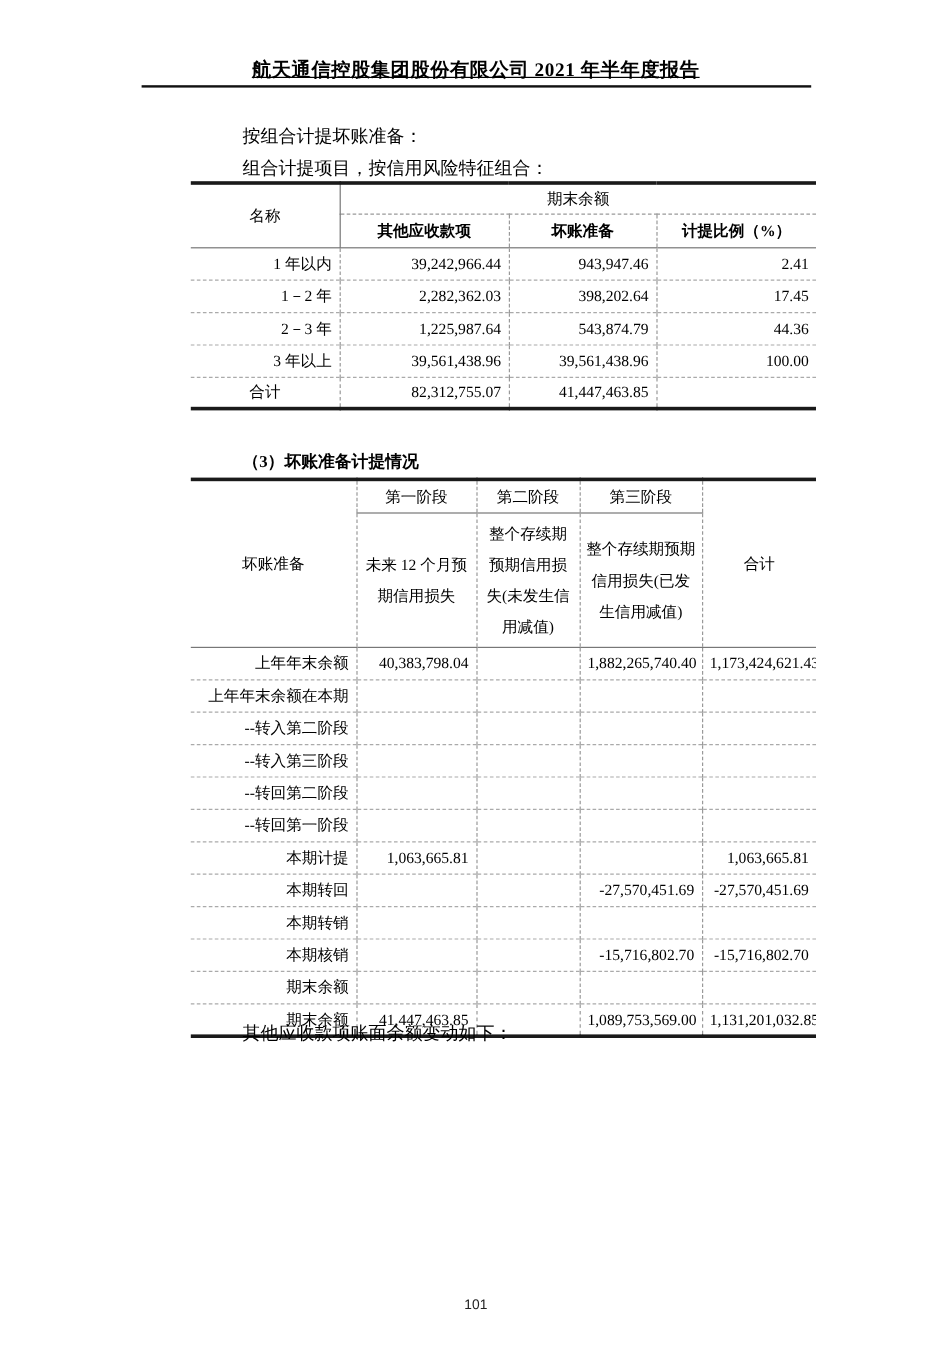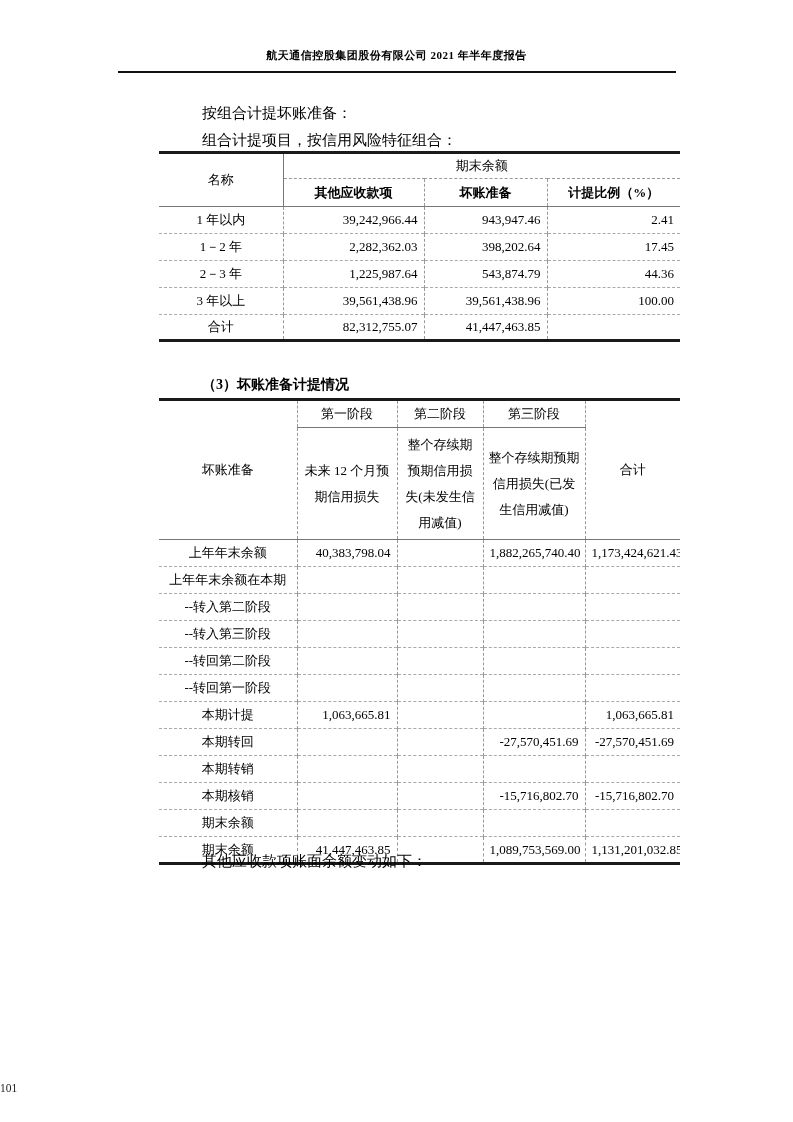--- a/index.html
+++ b/index.html
@@ -9,43 +9,44 @@
   #page {
     position: relative;
     width: 793px; height: 1122px;
     background: #ffffff;
     font-family: "Liberation Serif", "DejaVu Serif", serif;
     color: #000;
     overflow: hidden;
   }
   .doc-title {
     position: absolute; top: 48px; left: 0; width: 793px;
-    text-align: center; font-size: 11px; font-weight: bold;
+    text-align: center; font-size: 16px; font-weight: bold;
     letter-spacing: 0.5px;
+    text-decoration: underline;
   }
   .header-rule {
     position: absolute; top: 71px; left: 118px; width: 558px; height: 2px;
     background: #111;
   }
   .para { position: absolute; left: 202px; font-size: 15px; }
   .p1 { top: 104px; }
   .p2 { top: 131px; }
   .sec-heading { position: absolute; top: 376px; left: 202px; font-size: 14px; font-weight: bold; }
   .p3 { top: 852px; }
 
   table.tbl {
     position: absolute; left: 159px;
     border-collapse: collapse; table-layout: fixed;
     width: 521px; font-size: 13px;
     border-top: 3px solid #1a1a1a;
     border-bottom: 3px solid #1a1a1a;
   }
   .tbl td { padding: 0 6px; overflow: hidden; vertical-align: middle; }
   .ctr { text-align: center; }
-  .lab { text-align: center; }
+  .lab { text-align: right; }
   .num { text-align: right; }
 
   
   .t1 { top: 151px; }
   .t1 tr.h1 { height: 26px; }
   .t1 tr.h2 { height: 28px; font-weight: bold; }
   .t1 tr.d  { height: 27px; }
   .t1 tr.tt { height: 26px; }
   .t1 .namecell { border-right: 1px solid #777; border-bottom: 1px solid #777; }
   .t1 .spanhead { border-bottom: 1px dashed #999; }
@@ -68,22 +69,22 @@
   .t2 tr.d td + td { border-left: 1px dashed #999; }
   .t2 tr.d td { border-top: 1px dashed #aaa; }
 
   
   .t3 { top: 917px; }
   .t3 tr { height: 30px; }
   .t3 td + td { border-left: 1px solid #777; }
 
   .page-num {
     position: absolute; top: 1082px; left: 0; width: 793px;
-    font-size: 11.5px;
-    font-family: Liberation Serif, serif;
+    text-align: center; font-size: 11.5px;
+    font-family: Liberation Sans, sans-serif;
     color: #222;
   }
 </style>
 </head>
 <body>
 
 <div id="page">
 
   <div class="doc-title">航天通信控股集团股份有限公司 2021 年半年度报告</div>
   <div class="header-rule"></div>

